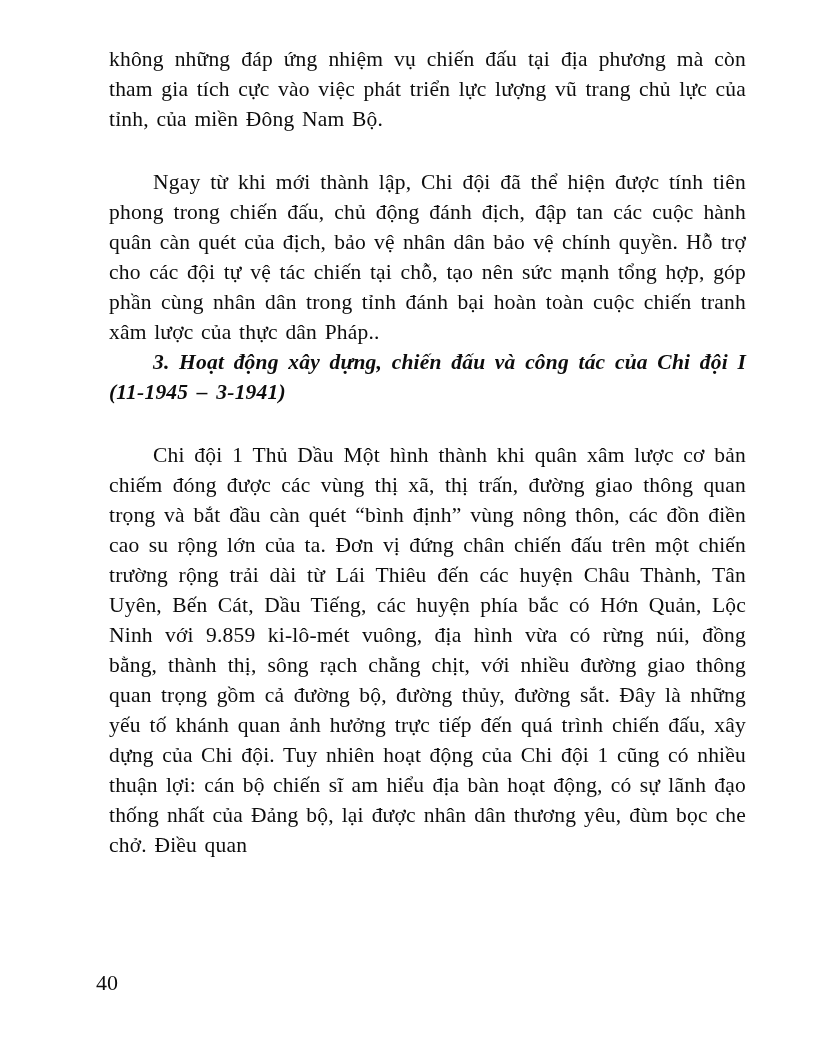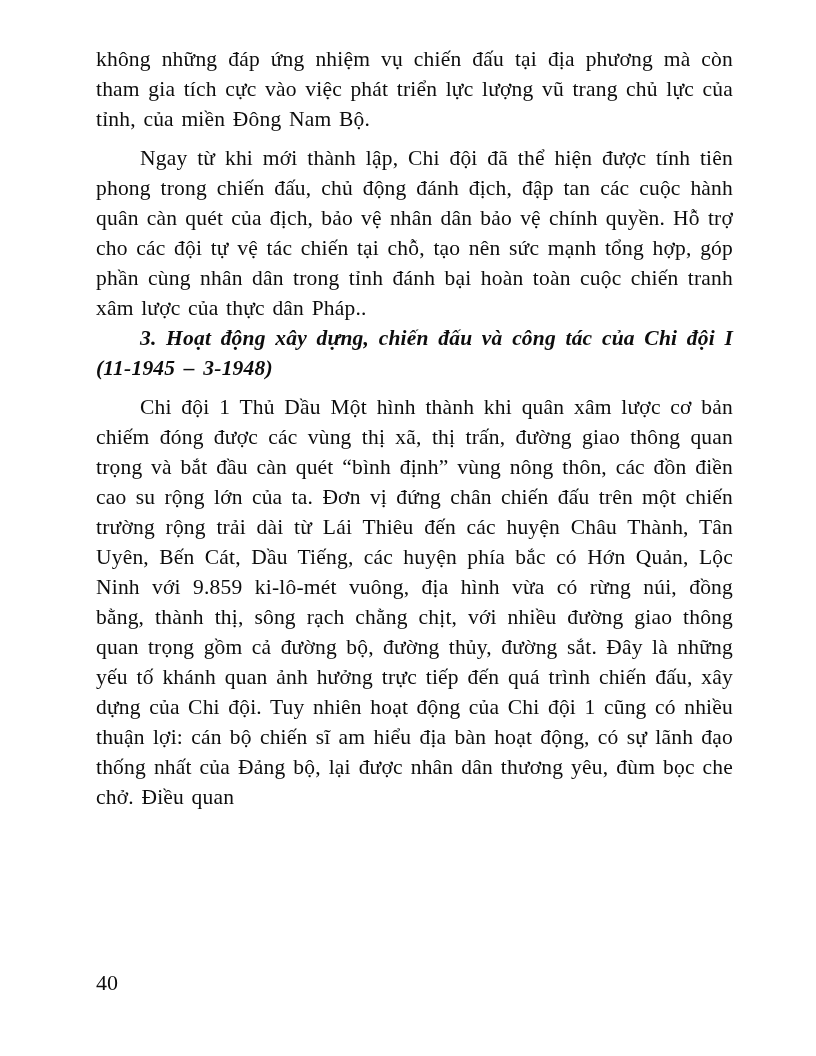--- a/index.html
+++ b/index.html
@@ -11,35 +11,35 @@
     height: 1056px;
     background: #ffffff;
     position: relative;
     overflow: hidden;
     font-family: "Liberation Serif", "DejaVu Serif", serif;
     color: #0d0d0d;
   }
   .page {
     position: absolute;
     top: 44px;
-    left: 96px;
+    left: 109px;
     width: 637px;
   }
   .para {
     font-size: 21.5px;
     line-height: 30px;
     text-align: justify;
     margin: 0;
     letter-spacing: 0.2px;
     word-spacing: 2px;
   }
   .para.indent {
     text-indent: 44px;
   }
-  .gap-sm { margin-top: 9px; }
+  .gap-sm { margin-top: 33px; }
   .gap-md { margin-top: 18px; }
   .section-heading {
     font-weight: bold;
     font-style: italic;
     font-size: 21.5px;
     line-height: 30px;
     text-align: justify;
     margin: 0;
     letter-spacing: 0.2px;
     word-spacing: 3px;
@@ -55,18 +55,18 @@
   }
 </style>
 </head>
 <body>
 
 <div class="page">
   <p class="para">không những đáp ứng nhiệm vụ chiến đấu tại địa phương mà còn tham gia tích cực vào việc phát triển lực lượng vũ trang chủ lực của tỉnh, của miền Đông Nam Bộ.</p>
 
   <p class="para indent gap-sm">Ngay từ khi mới thành lập, Chi đội đã thể hiện được tính tiên phong trong chiến đấu, chủ động đánh địch, đập tan các cuộc hành quân càn quét của địch, bảo vệ nhân dân bảo vệ chính quyền. Hỗ trợ cho các đội tự vệ tác chiến tại chỗ, tạo nên sức mạnh tổng hợp, góp phần cùng nhân dân trong tỉnh đánh bại hoàn toàn cuộc chiến tranh xâm lược của thực dân Pháp..</p>
 
-  <p class="section-heading gap-md">3. Hoạt động xây dựng, chiến đấu và công tác của Chi đội I (11-1945 – 3-1948)</p>
+  <p class="section-heading gap-md">3. Hoạt động xây dựng, chiến đấu và công tác của Chi đội I (11-1945 – 3-1941)</p>
 
   <p class="para indent gap-sm">Chi đội 1 Thủ Dầu Một hình thành khi quân xâm lược cơ bản chiếm đóng được các vùng thị xã, thị trấn, đường giao thông quan trọng và bắt đầu càn quét “bình định” vùng nông thôn, các đồn điền cao su rộng lớn của ta. Đơn vị đứng chân chiến đấu trên một chiến trường rộng trải dài từ Lái Thiêu đến các huyện Châu Thành, Tân Uyên, Bến Cát, Dầu Tiếng, các huyện phía bắc có Hớn Quản, Lộc Ninh với 9.859 ki-lô-mét vuông, địa hình vừa có rừng núi, đồng bằng, thành thị, sông rạch chằng chịt, với nhiều đường giao thông quan trọng gồm cả đường bộ, đường thủy, đường sắt. Đây là những yếu tố khánh quan ảnh hưởng trực tiếp đến quá trình chiến đấu, xây dựng của Chi đội. Tuy nhiên hoạt động của Chi đội 1 cũng có nhiều thuận lợi: cán bộ chiến sĩ am hiểu địa bàn hoạt động, có sự lãnh đạo thống nhất của Đảng bộ, lại được nhân dân thương yêu, đùm bọc che chở. Điều quan</p>
 </div>
 
 <div class="page-number">40</div>
 
 </body></html>

